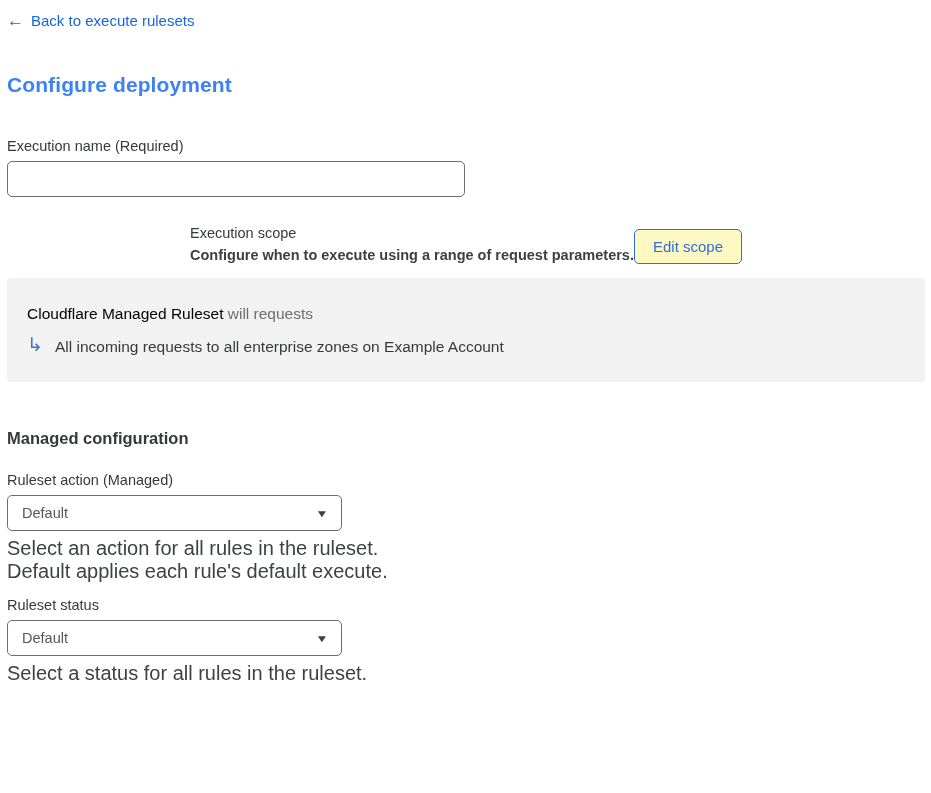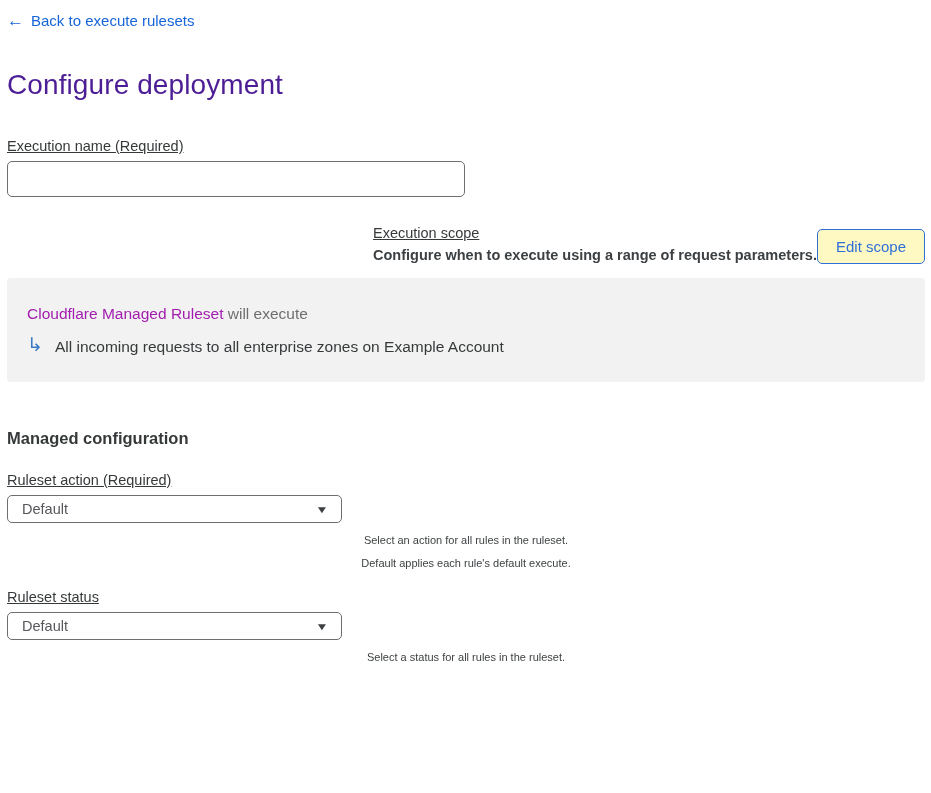--- a/index.html
+++ b/index.html
@@ -12,69 +12,69 @@
   .page { padding: 11px 6px 0 7px; }
 
   .back-link {
     display: inline-flex; align-items: center; gap: 7px;
     font-size: 15px; line-height: 20px; color: #1665d8;
     text-decoration: none; margin-bottom: 41px; cursor: pointer;
   }
   .back-link .arrow { font-size: 17px; }
 
   .page-title {
-    font-size: 28px; line-height: 26px; font-weight: 400;
-    color: #4c1d95; margin-bottom: 38px; letter-spacing: 0.1px;
+    font-size: 21px; line-height: 26px; font-weight: 700;
+    color: #3b82f6; margin-bottom: 38px; letter-spacing: 0.1px;
   }
 
   .section-heading {
     font-size: 16.5px; line-height: 22px; font-weight: 700;
     color: #36393a; margin-bottom: 21px;
   }
 
-  .field-label { font-size: 14.5px; line-height: 20px; color: #36393a; margin-bottom: 5px; text-decoration: underline; }
+  .field-label { font-size: 14.5px; line-height: 20px; color: #36393a; margin-bottom: 5px; }
 
   .text-input {
     display: block; width: 458px; height: 36px;
     border: 1px solid #6e6e6e; border-radius: 5px;
     font-family: inherit; font-size: 14.5px; color: #36393a;
     padding: 0 12px; margin-bottom: 26px; outline: none; background: #fff;
   }
 
-  .scope-row { display: flex; justify-content: flex-end; margin-bottom: 13px; }
+  .scope-row { display: flex; justify-content: center; margin-bottom: 13px; }
   .scope-text .field-label { margin-bottom: 2px; }
   .scope-desc { font-size: 14.5px; line-height: 20px; color: #3d4043; font-weight: bold; }
 
   .edit-scope-btn {
     margin-top: 6px; height: 35px; padding: 0 18px;
     background: #fef9c3; border: 1px solid #2f6fd8; border-radius: 5px;
     color: #2f6fd8; font-family: inherit; font-size: 15px; cursor: pointer;
     white-space: nowrap;
   }
 
   .scope-panel {
     width: 918px; height: 104px; background: #f2f2f2; border-radius: 4px;
     padding: 26px 20px 0 20px; margin-bottom: 45px;
   }
   .scope-panel .line1 { font-size: 15.5px; line-height: 19px; margin-bottom: 14px; }
-  .scope-panel .ruleset-name { color: #a21caf; }
+  .scope-panel .ruleset-name { color: #000000; }
   .scope-panel .muted { color: #6e6e6e; }
   .scope-panel .line2 { display: flex; align-items: center; gap: 12px; font-size: 15.5px; line-height: 20px; }
   .scope-panel .hook-arrow { color: #3a7cc4; font-size: 19px; line-height: 1; position: relative; top: -3px; }
 
   .select-control {
-    width: 335px; height: 28px; border: 1px solid #6e6e6e; border-radius: 5px;
+    width: 335px; height: 36px; border: 1px solid #6e6e6e; border-radius: 5px;
     background: #ffffff; display: flex; align-items: center;
     justify-content: space-between; padding: 0 14px; cursor: pointer;
     margin-bottom: 6px;
   }
   .select-value { font-size: 14.5px; color: #56565c; }
   .caret { font-size: 10px; color: #3d4043; transform: scaleX(1.35); }
 
-  .helper { font-size: 11px; line-height: 23px; color: #3f4243; text-align: center; }
+  .helper { font-size: 20px; line-height: 23px; color: #3f4243; }
 
   .status-label { margin-top: 12px; }
 </style>
 </head>
 <body>
 
 <div class="page">
 
   <a class="back-link">
     <span class="arrow">←</span>
@@ -90,32 +90,32 @@
   <div class="scope-row">
     <div class="scope-text">
       <div class="field-label">Execution scope</div>
       <div class="scope-desc">Configure when to execute using a range of request parameters.</div>
     </div>
     <button class="edit-scope-btn">Edit scope</button>
   </div>
 
   <div class="scope-panel">
     <div class="line1">
-      <span class="ruleset-name">Cloudflare Managed Ruleset</span><span class="muted"> will execute</span>
+      <span class="ruleset-name">Cloudflare Managed Ruleset</span><span class="muted"> will requests</span>
     </div>
     <div class="line2">
       <span class="hook-arrow">↳</span>
       <span>All incoming requests to all enterprise zones on Example Account</span>
     </div>
   </div>
 
 
   <div class="section-heading">Managed configuration</div>
 
-  <div class="field-label">Ruleset action (Required)</div>
+  <div class="field-label">Ruleset action (Managed)</div>
   <div class="select-control">
     <span class="select-value">Default</span>
     <span class="caret">▼</span>
   </div>
   <div class="helper">Select an action for all rules in the ruleset.</div>
   <div class="helper">Default applies each rule's default execute.</div>
 
   <div class="field-label status-label">Ruleset status</div>
   <div class="select-control">
     <span class="select-value">Default</span>

